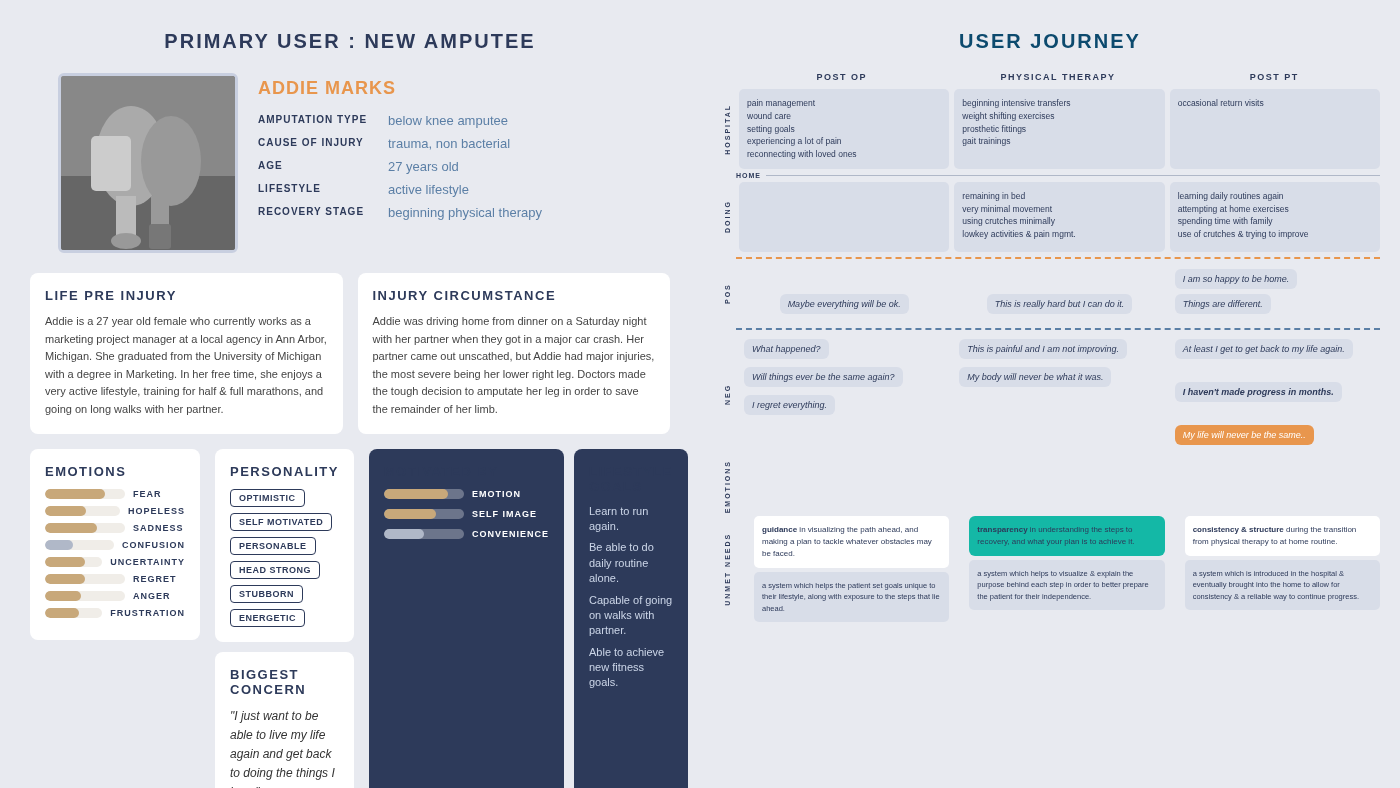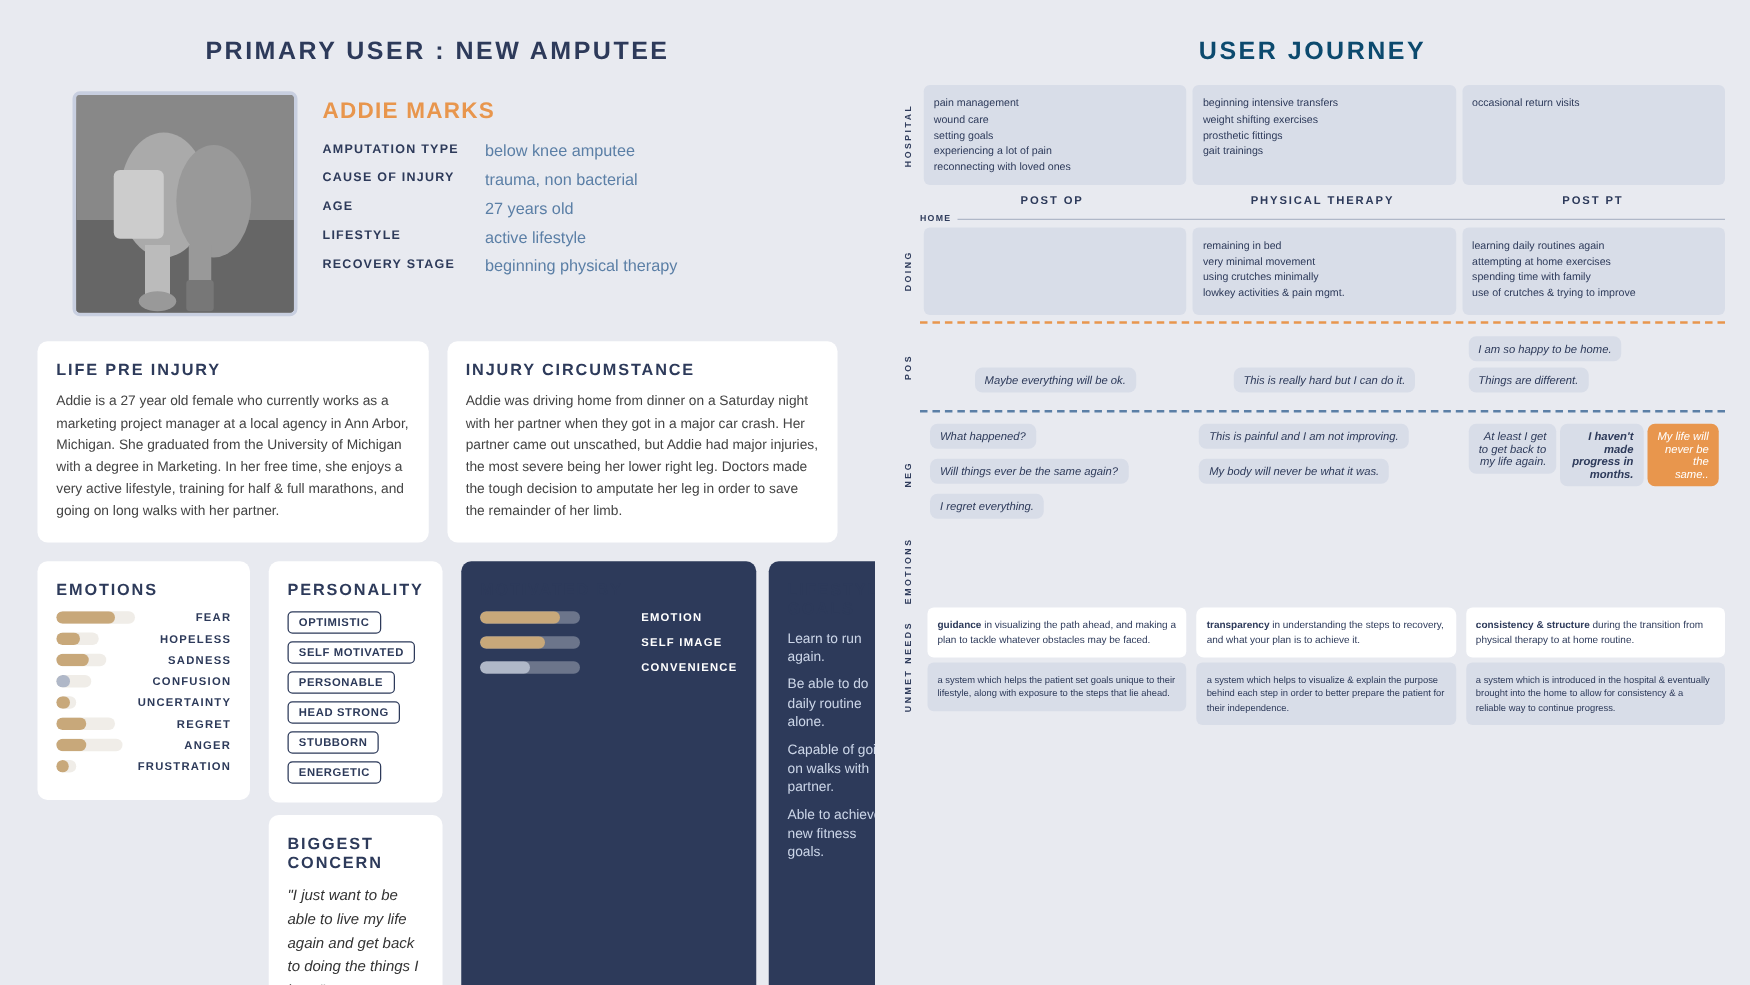--- a/index.html
+++ b/index.html
@@ -131,21 +131,20 @@
     }
     .emotions-card {
       background: white;
       border-radius: 8px;
       padding: 15px;
     }
     .emotion-row {
       display: flex;
       align-items: flex-end;
       margin-bottom: 7px;
-      gap: 41px;
     }
     .emotion-bar-container {
       width: 80px;
       height: 10px;
       background: #f0ede8;
       border-radius: 5px;
       margin-right: 8px;
       overflow: hidden;
     }
     .emotion-bar {
@@ -437,37 +436,37 @@
       </div>
     </div>
   </div>
 </div>
 
 <div class="right-panel">
   <h1 class="journey-title">USER JOURNEY</h1>
 
   <div style="display:flex;flex-direction:column;gap:3px;">
 
+    <div style="display:flex;flex-direction:row;gap:5px;margin-left:16px;">
+      <div style="flex:1;text-align:center;font-size:9px;font-weight:700;letter-spacing:1.5px;color:#2d3a5a;padding:4px;">POST OP</div>
+      <div style="flex:1;text-align:center;font-size:9px;font-weight:700;letter-spacing:1.5px;color:#2d3a5a;padding:4px;">PHYSICAL THERAPY</div>
+      <div style="flex:1;text-align:center;font-size:9px;font-weight:700;letter-spacing:1.5px;color:#2d3a5a;padding:4px;">POST PT</div>
+    </div>
+
     <div style="display:flex;flex-direction:row;gap:5px;align-items:stretch;">
       <div class="journey-row-label">HOSPITAL</div>
       <div class="jcell">
         pain management<br>wound care<br>setting goals<br>experiencing a lot of pain<br>reconnecting with loved ones
       </div>
       <div class="jcell">
         beginning intensive transfers<br>weight shifting exercises<br>prosthetic fittings<br>gait trainings
       </div>
       <div class="jcell">
         occasional return visits
       </div>
-    </div>
-
-    <div style="display:flex;flex-direction:row;gap:5px;margin-left:16px;">
-      <div style="flex:1;text-align:center;font-size:9px;font-weight:700;letter-spacing:1.5px;color:#2d3a5a;padding:4px;">POST OP</div>
-      <div style="flex:1;text-align:center;font-size:9px;font-weight:700;letter-spacing:1.5px;color:#2d3a5a;padding:4px;">PHYSICAL THERAPY</div>
-      <div style="flex:1;text-align:center;font-size:9px;font-weight:700;letter-spacing:1.5px;color:#2d3a5a;padding:4px;">POST PT</div>
     </div>
 
     <div style="display:flex;flex-direction:row;align-items:center;gap:5px;margin-left:16px;">
       <div style="font-size:7px;font-weight:700;color:#2d3a5a;letter-spacing:1px;white-space:nowrap;">HOME</div>
       <div style="flex:1;height:1px;background:#b0b8c8;"></div>
     </div>
 
     <div style="display:flex;flex-direction:row;gap:5px;align-items:stretch;">
       <div class="journey-row-label">DOING</div>
       <div class="jcell" style="background:#d8dde8;min-height:70px;">
@@ -502,44 +501,44 @@
       <div class="journey-row-label">NEG</div>
       <div style="flex:1;min-height:65px;display:flex;flex-direction:column;align-items:flex-start;padding:5px;gap:3px;">
         <div class="speech-bubble">What happened?</div>
         <div class="speech-bubble">Will things ever be the same again?</div>
         <div class="speech-bubble">I regret everything.</div>
       </div>
       <div style="flex:1;min-height:65px;display:flex;flex-direction:column;align-items:flex-start;padding:5px;gap:3px;">
         <div class="speech-bubble">This is painful and I am not improving.</div>
         <div class="speech-bubble">My body will never be what it was.</div>
       </div>
-      <div style="flex:1;min-height:65px;display:flex;flex-direction:row;align-items:flex-start;padding:5px;gap:3px;text-align:right;">
+      <div style="flex:1;min-height:65px;display:flex;flex-direction:column;align-items:flex-start;padding:5px;gap:18px;">
         <div class="speech-bubble">At least I get to get back to my life again.</div>
         <div class="speech-bubble" style="font-weight:700;background:#d8dde8;">I haven't made progress in months.</div>
         <div class="speech-bubble-orange">My life will never be the same..</div>
       </div>
     </div>
 
     <div style="display:flex;flex-direction:row;gap:5px;align-items:stretch;margin-top:2px;">
       <div class="journey-row-label">EMOTIONS</div>
       <div class="jcell" style="background:transparent;min-height:10px;"></div>
       <div class="jcell" style="background:transparent;min-height:10px;"></div>
       <div class="jcell" style="background:transparent;min-height:10px;"></div>
     </div>
 
-    <div style="display:flex;flex-direction:row;gap:8px;align-items:stretch;">
+    <div style="display:flex;flex-direction:row;gap:20px;align-items:stretch;">
       <div class="journey-row-label">UNMET NEEDS</div>
       <div style="flex:1;">
         <div style="background:white;border-radius:5px;padding:8px;font-size:8px;color:#2d3a5a;line-height:1.5;margin-bottom:4px;">
           <span style="font-weight:700;">guidance</span><span> in visualizing the path ahead, and making a plan to tackle whatever obstacles may be faced.</span>
         </div>
         <div style="background:#d8dde8;border-radius:5px;padding:8px;font-size:7.5px;color:#2d3a5a;line-height:1.5;">a system which helps the patient set goals unique to their lifestyle, along with exposure to the steps that lie ahead.</div>
       </div>
       <div style="flex:1;">
-        <div style="background:#ffffff;border-radius:6px;padding:8px;font-size:8px;color:#2d3a5a;line-height:1.5;margin-bottom:4px;">
+        <div style="background:#14b8a6;border-radius:6px;padding:8px;font-size:8px;color:#2d3a5a;line-height:1.5;margin-bottom:4px;">
           <span style="font-weight:700;">transparency</span><span> in understanding the steps to recovery, and what your plan is to achieve it.</span>
         </div>
         <div style="background:#d8dde8;border-radius:5px;padding:8px;font-size:7.5px;color:#2d3a5a;line-height:1.5;">a system which helps to visualize &amp; explain the purpose behind each step in order to better prepare the patient for their independence.</div>
       </div>
       <div style="flex:1;">
         <div style="background:white;border-radius:5px;padding:8px;font-size:8px;color:#2d3a5a;line-height:1.5;margin-bottom:4px;">
           <span style="font-weight:700;">consistency &amp; structure</span><span> during the transition from physical therapy to at home routine.</span>
         </div>
         <div style="background:#d8dde8;border-radius:5px;padding:8px;font-size:7.5px;color:#2d3a5a;line-height:1.5;">a system which is introduced in the hospital &amp; eventually brought into the home to allow for consistency &amp; a reliable way to continue progress.</div>
       </div>

